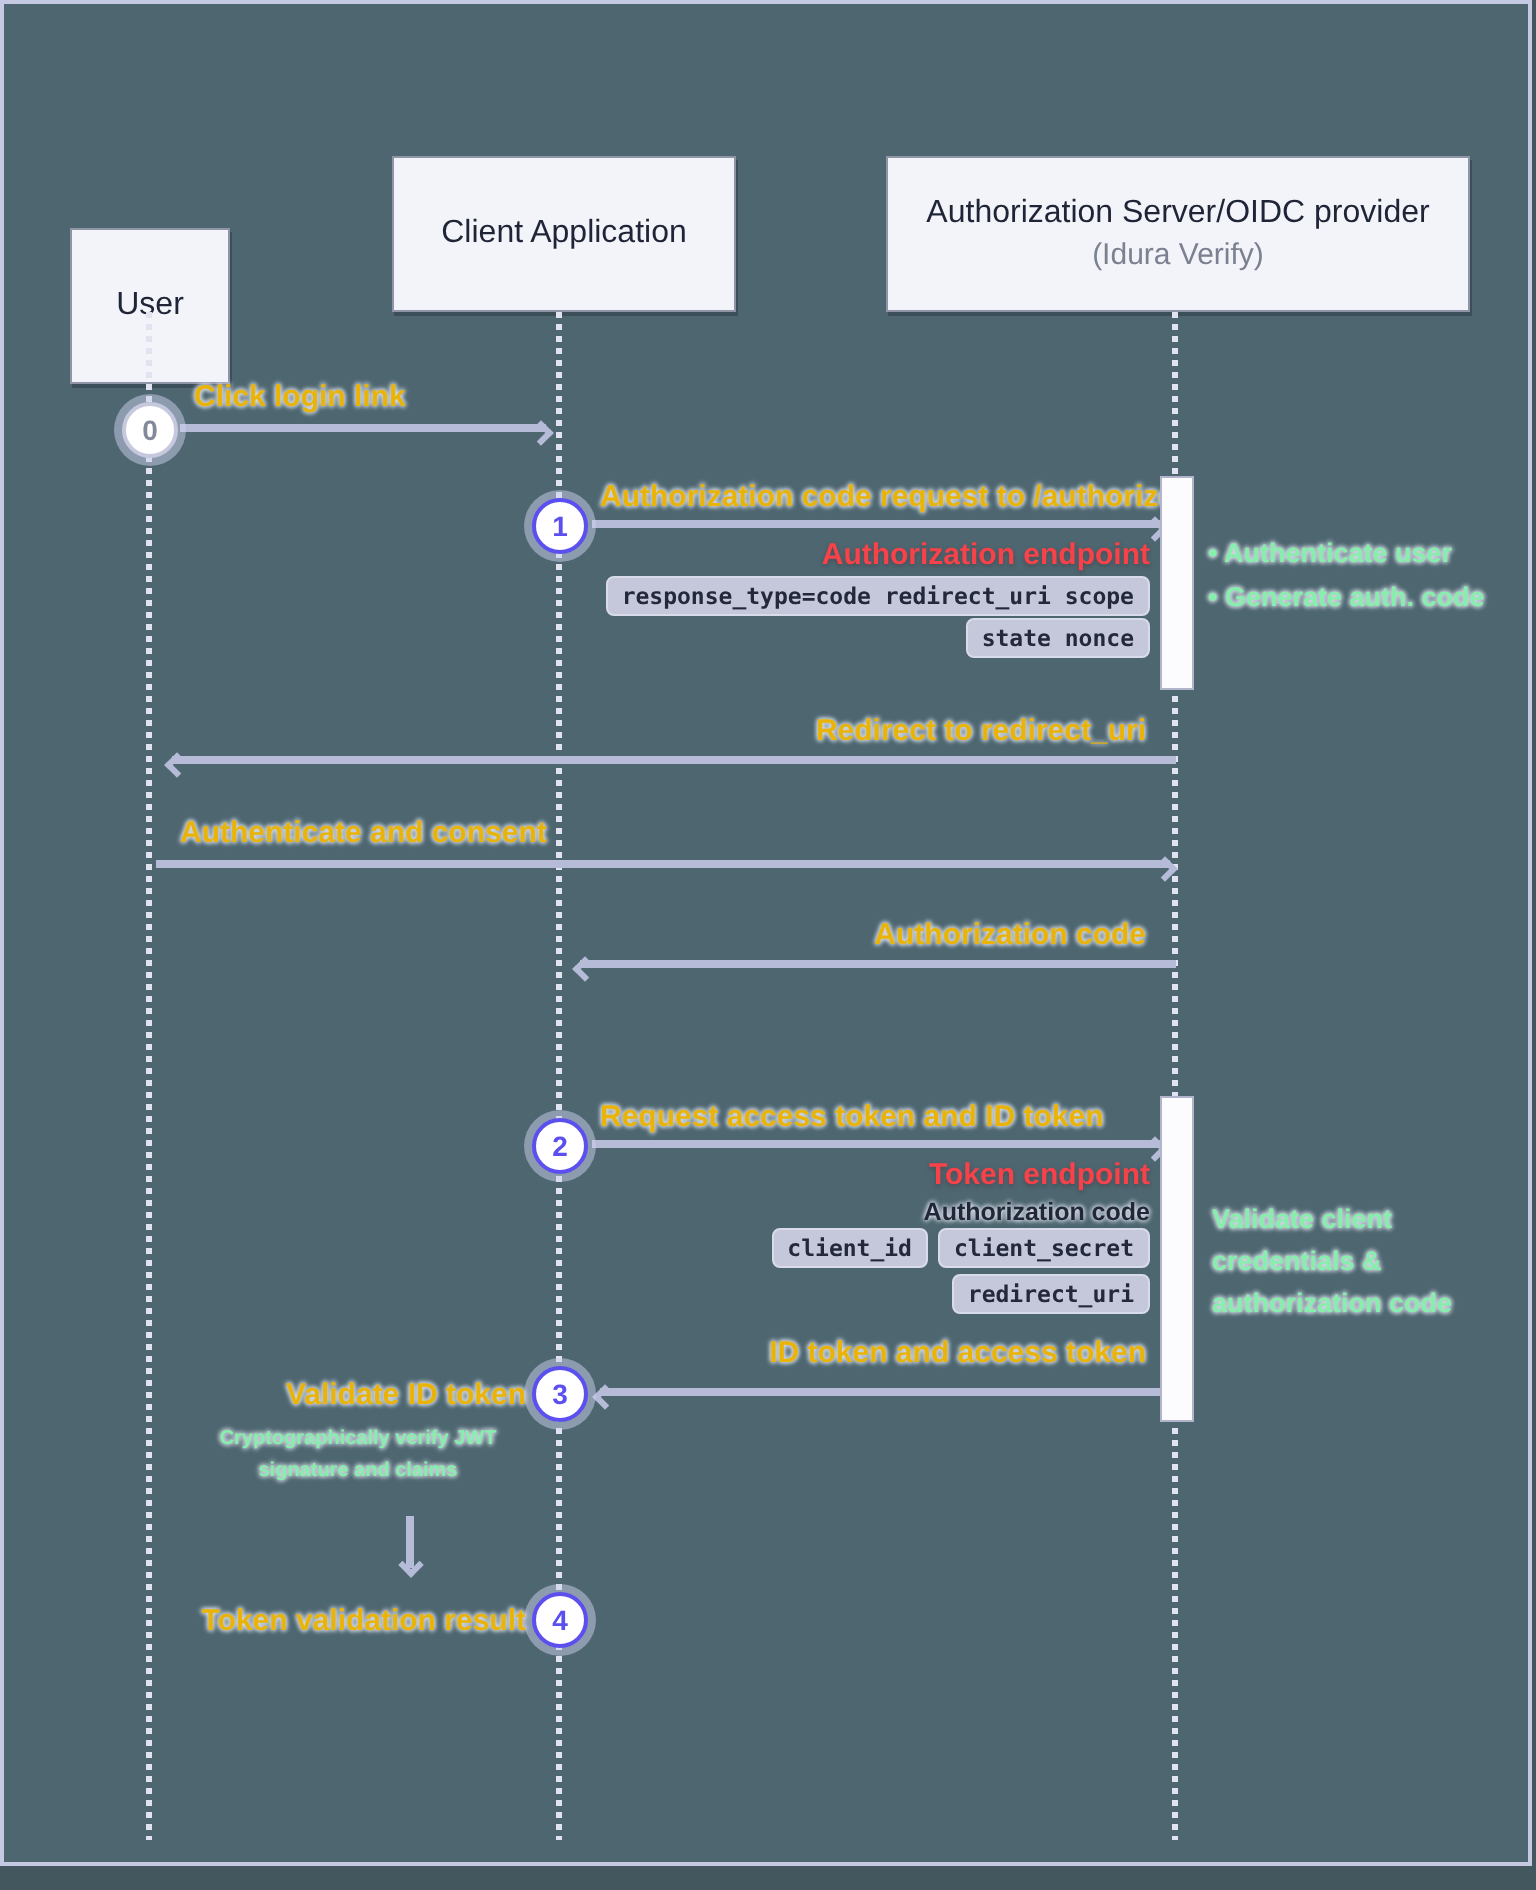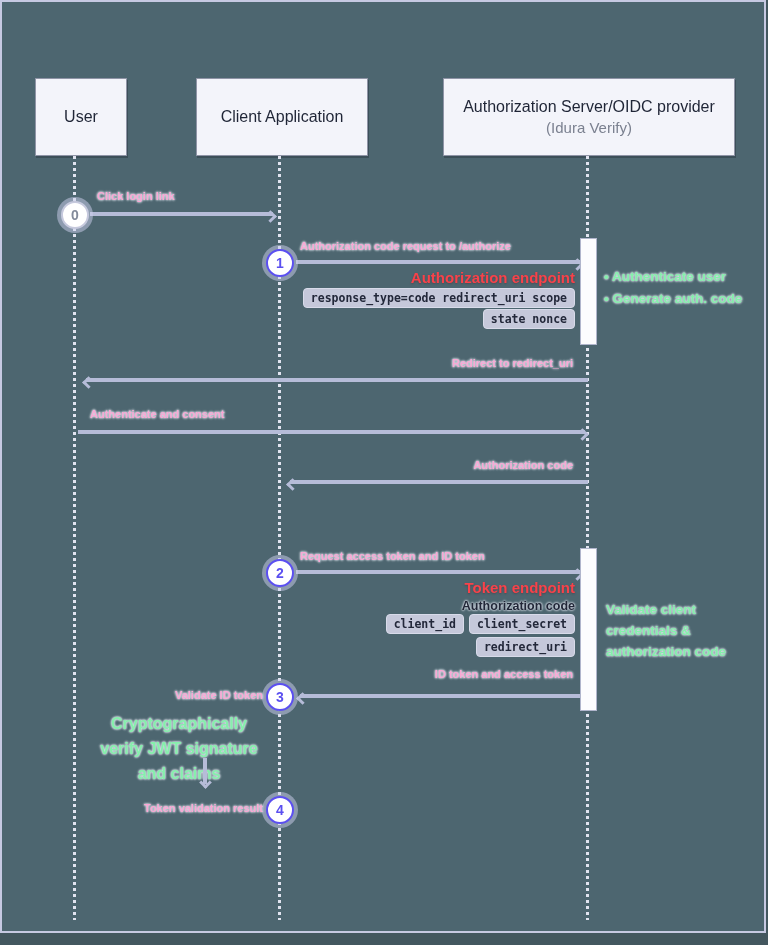--- a/index.html
+++ b/index.html
@@ -28,21 +28,21 @@
   .head.left  { left:-2px;  transform:rotate(-135deg); }
   .varrow { position:absolute; width:2px; border-left:2px solid #b6bcd8; border-right:2px solid #b6bcd8; }
   .varrow .head { left:-4px; bottom:-3px; top:auto; transform:rotate(135deg); }
   
   .circle { position:absolute; width:28px; height:28px; border-radius:50%; background:#ffffff;
             border:2px solid #5b4ff0; color:#5b4ff0; font-size:14px; font-weight:bold;
             display:flex; align-items:center; justify-content:center;
             box-shadow:0 0 0 4px rgba(206,208,238,.5); z-index:5; }
   .circle.muted { border-color:#c6c9dd; color:#828a9a; }
   
-  .msg { position:absolute; font-size:11px; font-weight:bold; color:#f9a8d4; white-space:nowrap; }
+  .msg { position:absolute; font-size:15px; font-weight:bold; color:#eab308; white-space:nowrap; }
   .endpoint { position:absolute; font-size:15px; font-weight:bold; color:#f8424a; white-space:nowrap;
               text-shadow:0 1px 2px rgba(70,30,30,.35); }
   .smallnote { position:absolute; font-size:12.5px; font-weight:bold; color:#212738; white-space:nowrap; }
   .chiprow { position:absolute; display:flex; gap:5px; }
   .chip { background:#c5c8da; color:#23283a; font-family:"DejaVu Sans Mono", monospace;
           font-weight:bold; font-size:11.5px; padding:2px 7px; border-radius:4px;
           border:1px solid #d8dbea; white-space:nowrap; }
   
   .act { position:absolute; width:17px; background:#fcfcfe; border:1px solid #b0b5cc; z-index:4; }
   
@@ -51,21 +51,21 @@
   .note li { white-space:nowrap; }
   .note li::before { content:"• "; }
 </style>
 </head>
 <body>
 
 <div class="canvas">
   <div class="frame"></div>
 
 
-  <div class="actor" style="left:35px; width:92px;">
+  <div class="actor" style="left:35px; width:80px;margin-top:36px;">
     <div>User</div>
   </div>
   <div class="actor" style="left:443px; width:292px;">
     <div>Authorization Server/OIDC provider</div>
     <div class="sub">(Idura Verify)</div>
   </div>
   <div class="actor" style="left:196px; width:172px;">
     <div>Client Application</div>
   </div>
 
@@ -131,21 +131,21 @@
     <span class="chip">redirect_uri</span>
   </div>
   <div class="note glow" style="left:606px; top:600px; width:132px; line-height:1.55;">Validate client credentials &amp; authorization code</div>
 
   <div class="msg glow" style="right:195px; top:668px;">ID token and access token</div>
   <div class="arrow" style="left:300px; top:694px; width:280px;">
     <span class="head left"></span>
   </div>
   <div class="circle" style="left:266px; top:683px;">3</div>
   <div class="msg glow" style="right:505px; top:689px;">Validate ID token</div>
-  <div class="note glow" style="right:503px; top:712px; width:172px; text-align:center; font-size:16px; line-height:1.55;">Cryptographically verify JWT signature and claims</div>
+  <div class="note glow" style="right:503px; top:712px; width:172px; text-align:center; font-size:10px; line-height:1.55;">Cryptographically verify JWT signature and claims</div>
 
   <div class="varrow" style="left:203px; top:758px; height:26px;">
     <span class="head"></span>
   </div>
 
   <div class="circle" style="left:266px; top:796px;">4</div>
   <div class="msg glow" style="right:505px; top:802px;">Token validation result</div>
 </div>
 
 </body></html>

